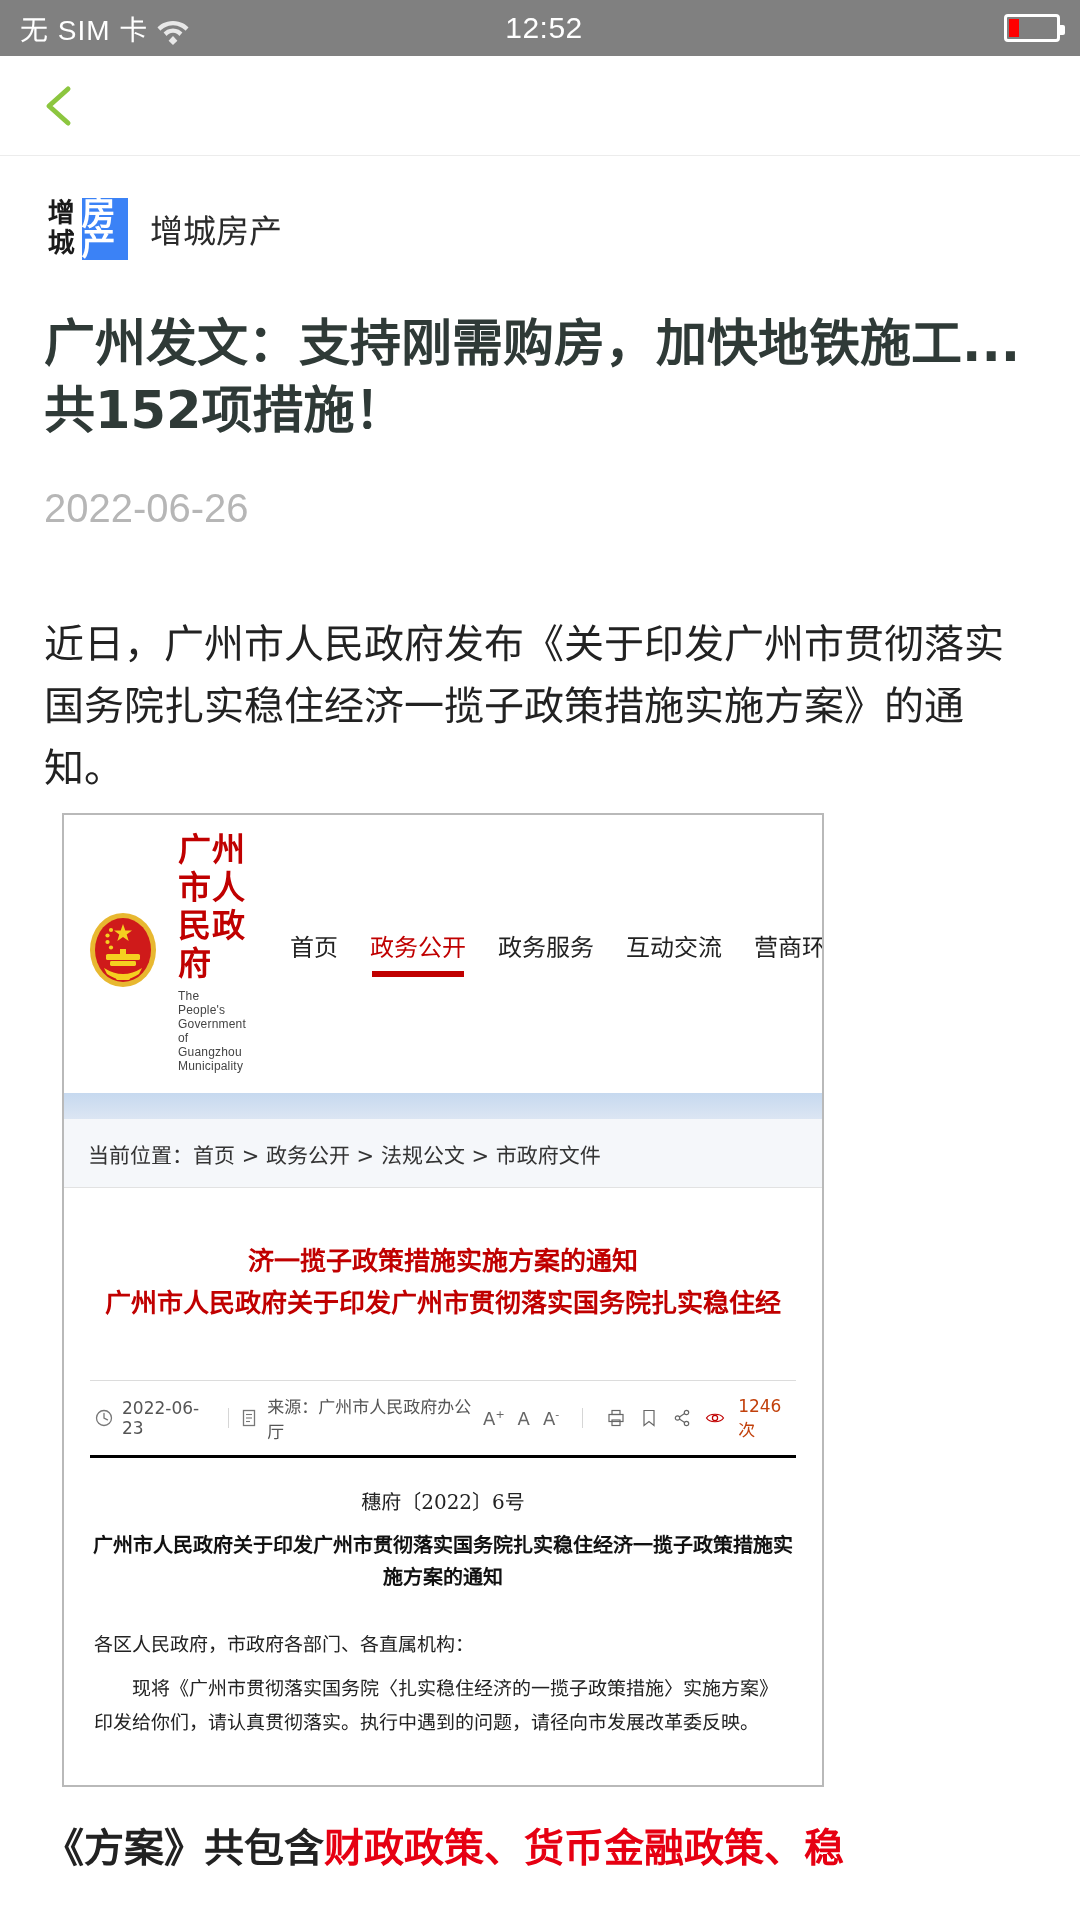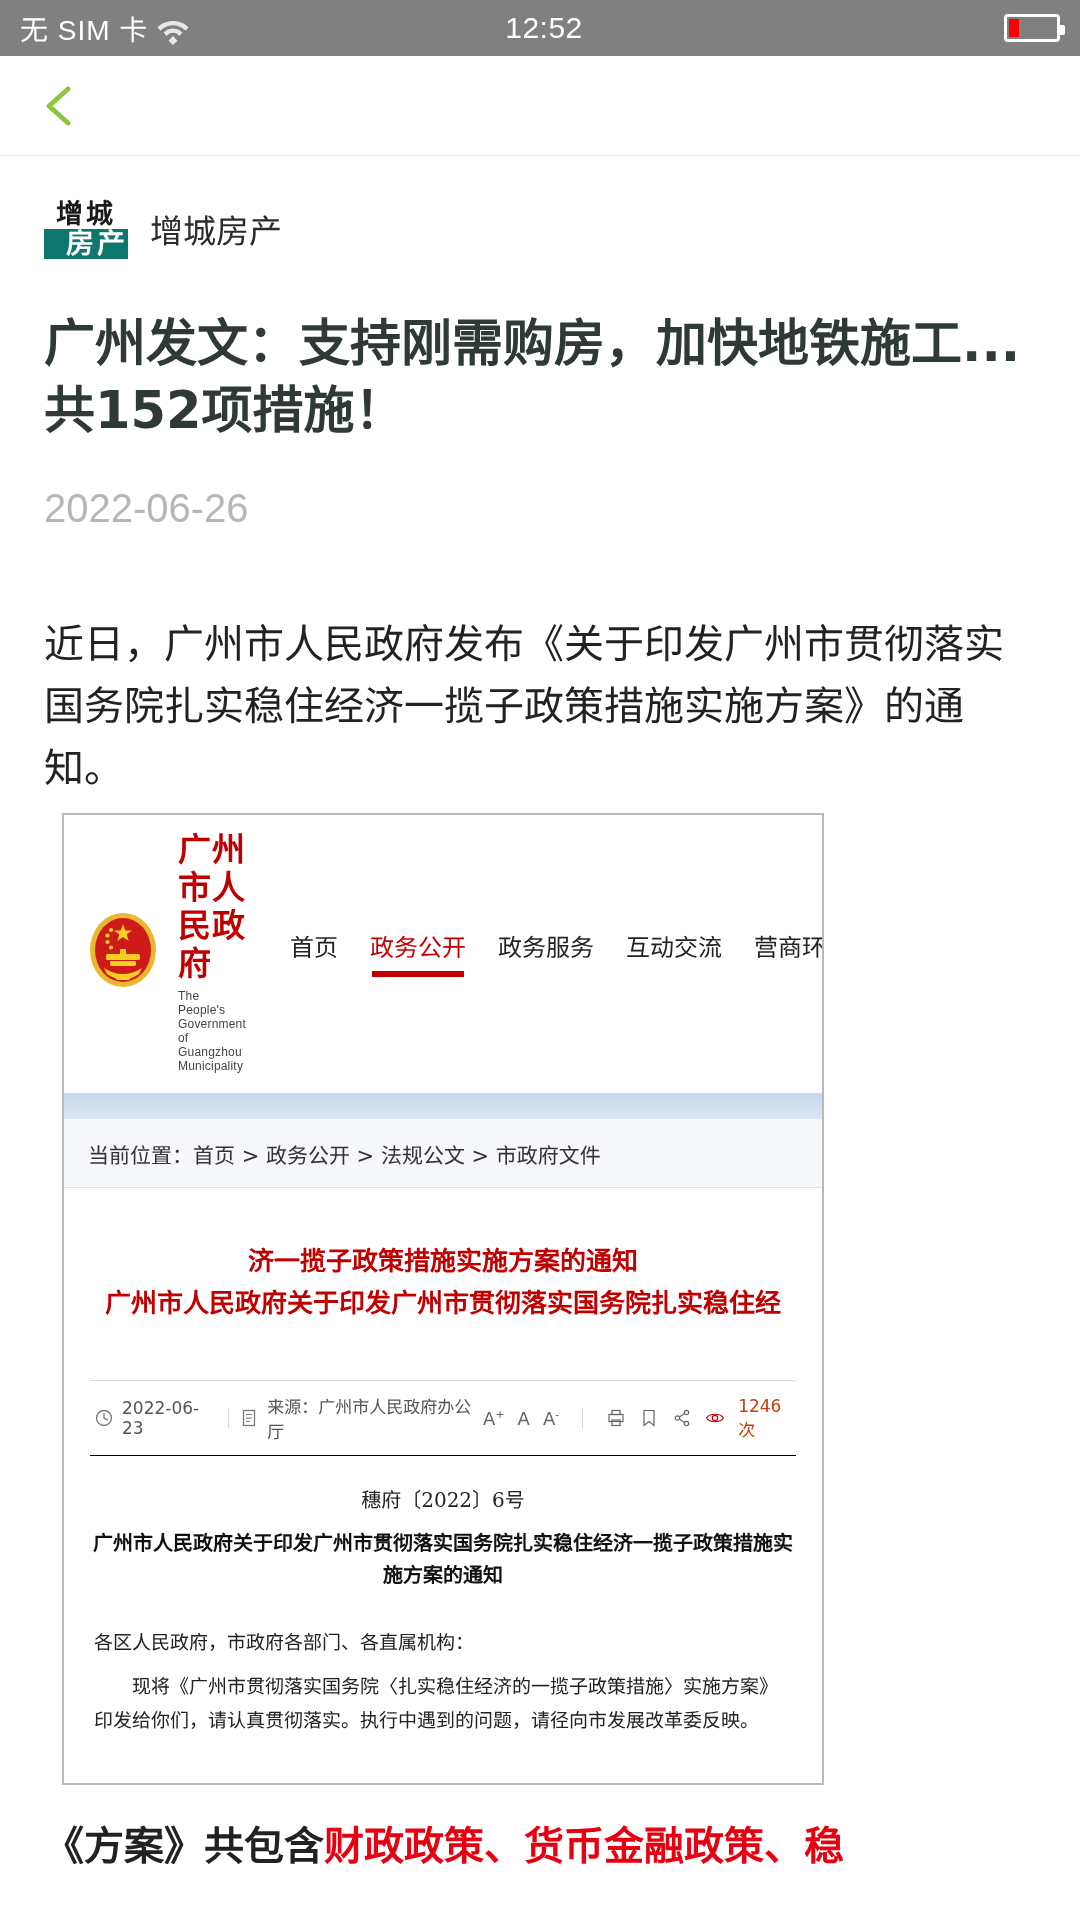--- a/index.html
+++ b/index.html
@@ -40,31 +40,31 @@
     display:flex; align-items:center; padding-left:40px;
     border-bottom:1px solid #ececec;
   }
   .back-chevron { width:40px; height:46px; cursor:pointer; }
 
   
   .article { padding:0 44px; }
 
   .account-row { display:flex; align-items:center; gap:22px; margin-top:42px; }
   .account-logo {
-    width:84px; height:62px; display:flex; flex-direction:column;
+    width:84px; height:62px; display:flex; flex-direction:row;
     justify-content:center; overflow:hidden;
   }
   .logo-top {
     font-family:"DejaVu Sans","Liberation Sans",sans-serif;
     font-weight:bold; font-size:27px; color:#1a1a1a; line-height:30px;
     letter-spacing:3px; text-align:center;
   }
   .logo-bottom {
-    background:#0f766e; color:#ffffff; font-weight:bold;
-    font-size:28px; line-height:30px; letter-spacing:3px; text-align:right;
+    background:#3b82f6; color:#ffffff; font-weight:bold;
+    font-size:34px; line-height:30px; letter-spacing:3px; text-align:left;
   }
   .account-name {
     font-size:33px; color:#2b2b2b; font-weight:400;
     font-family:"DejaVu Sans","Liberation Sans",sans-serif;
   }
 
   .headline {
     margin-top:50px;
     font-size:51px; line-height:67px; font-weight:bold;
     color:#2f3a37; letter-spacing:0px;
@@ -132,21 +132,21 @@
   }
 
   .doc-title {
     color:#c00000; font-weight:bold; text-align:center;
     font-size:26px; line-height:42px; padding:52px 26px 16px 26px;
     font-family:"DejaVu Sans","Liberation Sans",sans-serif;
   }
 
   .meta-bar {
     display:flex; align-items:center; margin:40px 26px 0 26px;
-    border-top:1px solid #dcdcdc; border-bottom:1px solid #000000;
+    border-top:1px solid #dcdcdc; border-bottom:3px solid #000000;
     padding:12px 4px; font-size:17px; color:#555555;
     font-family:"DejaVu Sans","Liberation Sans",sans-serif;
   }
   .meta-left { display:flex; align-items:center; gap:8px; }
   .meta-sep { width:1px; height:20px; background:#d6d6d6; margin:0 10px; }
   .meta-right { margin-left:auto; display:flex; align-items:center; gap:13px; }
   .fsz { font-size:18px; color:#666666; }
   .fsz sup { font-size:11px; }
   .vcount { color:#c2410c; font-size:17px; }
   .mini-icon { width:20px; height:20px; display:inline-block; }

